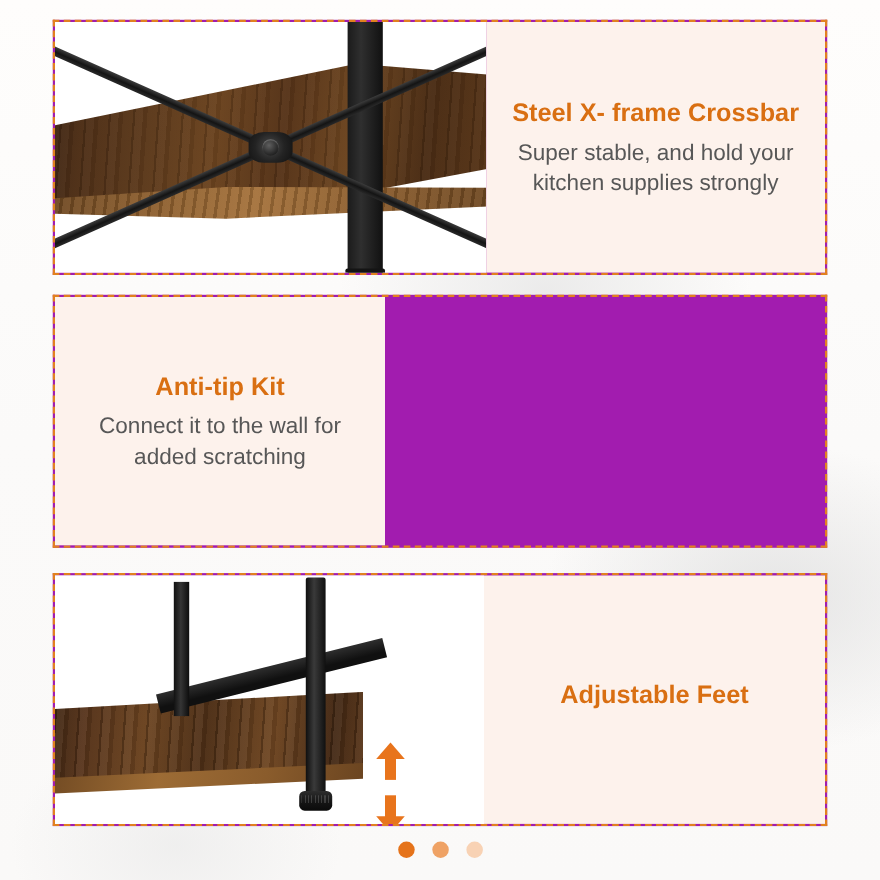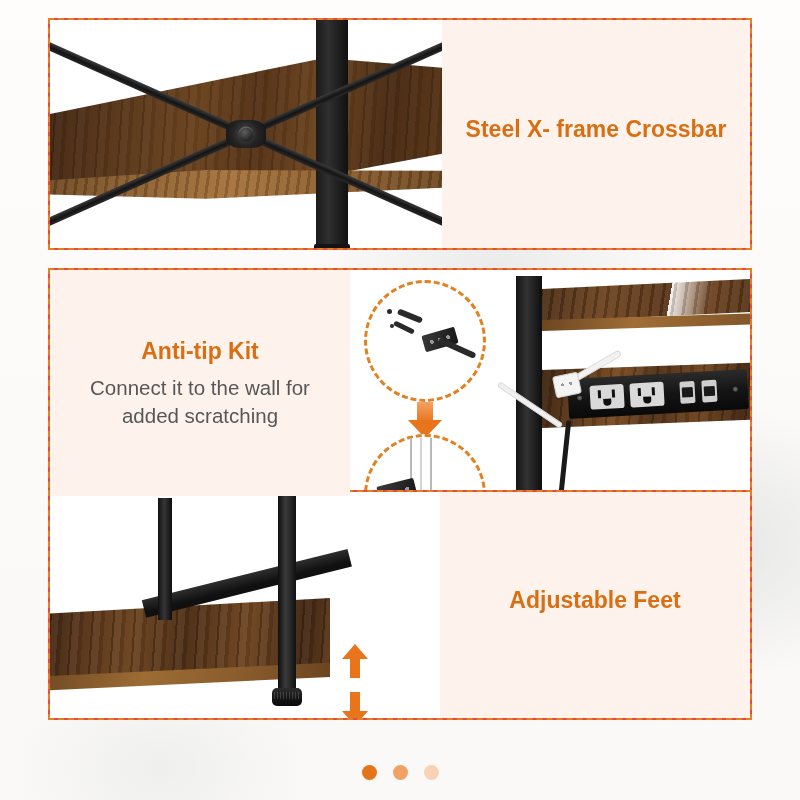--- a/index.html
+++ b/index.html
@@ -29,27 +29,27 @@
 
   .stage {
     position: absolute;
     inset: 0;
   }
 
   
   .panel {
     position: absolute;
     border: 2px dashed #e1811f;
-    background: #ef4444;
+    background: #a21caf;
     overflow: hidden;
     display: flex;
   }
   .panel-1 { left: 48px; top: 18px;  width: 704px; height: 232px; }
-  .panel-2 { left: 48px; top: 268px; width: 704px; height: 230px; }
-  .panel-3 { left: 48px; top: 490px; width: 704px; height: 230px; }
+  .panel-2 { left: 48px; top: 268px; width: 704px; height: 230px; flex-direction: column; }
+  .panel-3 { left: 48px; top: 521px; width: 704px; height: 230px; }
 
   
   .media {
     position: relative;
     background: #ffffff;
     overflow: hidden;
     flex: none;
   }
   
   .textcol {
@@ -490,20 +490,21 @@
         <div class="p1-post"></div>
         <div class="p1-post-foot"></div>
         <div class="p1-bar p1-bar-a"></div>
         <div class="p1-bar p1-bar-b"></div>
         <div class="p1-bolt"></div>
       </div>
     </div>
 
     <div class="textcol">
       <div class="feature-title">Steel X- frame Crossbar</div>
+      <div class="feature-desc">Super stable, and hold your kitchen supplies strongly</div>
     </div>
 
   </section>
 
   <section class="panel panel-2">
 
     <div class="textcol p2-text">
       <div class="feature-title">Anti-tip Kit</div>
       <div class="feature-desc">Connect it to the wall for added scratching</div>
     </div>

